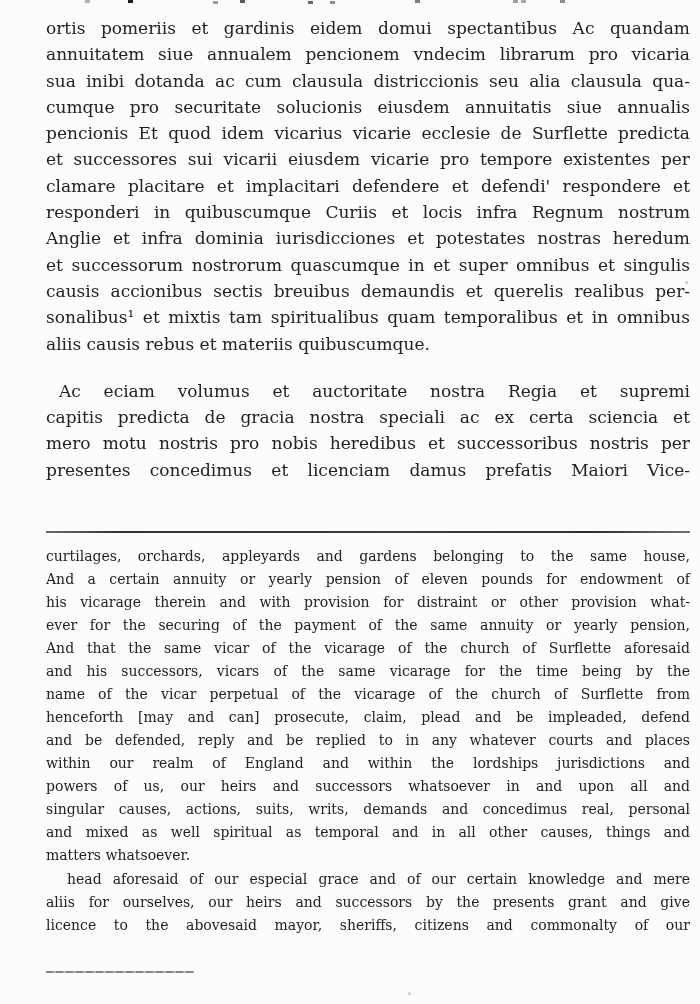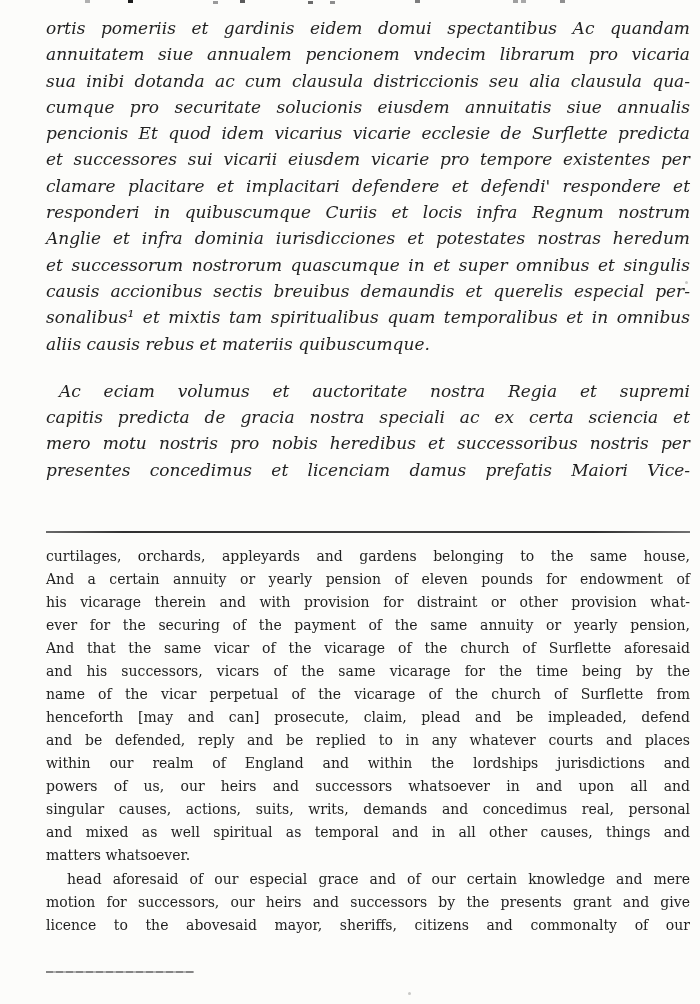--- a/index.html
+++ b/index.html
@@ -13,21 +13,21 @@
     position: relative;
     width: 700px;
     height: 1004px;
     background: var(--paper);
     overflow: hidden;
     color: var(--ink);
     font-family: "DejaVu Serif", "Liberation Serif", serif;
   }
   
   .text-block { position: absolute; left: 46px; width: 644px; }
-  .latin  { top: 15px;  font-size: 17px;  line-height: 26.3px; font-style: italic; }
+  .latin  { top: 15px;  font-size: 17px;  line-height: 26.3px; }
   .english{ top: 545px; font-size: 14px;  line-height: 23px; }
   .para .line {
     text-align: justify;
     text-align-last: justify;
     white-space: normal;
   }
   .para.ragged-last .line:last-child { text-align-last: left; }
   .latin  .para.indent-first .line:first-child { text-indent: 13px; }
   .english.sect .para.indent-first .line:first-child { text-indent: 21px; }
   .latin .para + .para { margin-top: 21px; }
@@ -83,21 +83,21 @@
         <div class="line">ortis pomeriis et gardinis eidem domui spectantibus Ac quandam</div>
         <div class="line">annuitatem siue annualem pencionem vndecim librarum pro vicaria</div>
         <div class="line">sua inibi dotanda ac cum clausula districcionis seu alia clausula qua-</div>
         <div class="line">cumque pro securitate solucionis eiusdem annuitatis siue annualis</div>
         <div class="line">pencionis Et quod idem vicarius vicarie ecclesie de Surflette predicta</div>
         <div class="line">et successores sui vicarii eiusdem vicarie pro tempore existentes per</div>
         <div class="line">clamare placitare et implacitari defendere et defendi' respondere et</div>
         <div class="line">responderi in quibuscumque Curiis et locis infra Regnum nostrum</div>
         <div class="line">Anglie et infra dominia iurisdicciones et potestates nostras heredum</div>
         <div class="line">et successorum nostrorum quascumque in et super omnibus et singulis</div>
-        <div class="line">causis accionibus sectis breuibus demaundis et querelis especial per-</div>
+        <div class="line">causis accionibus sectis breuibus demaundis et querelis realibus per-</div>
         <div class="line">sonalibus¹ et mixtis tam spiritualibus quam temporalibus et in omnibus</div>
         <div class="line">aliis causis rebus et materiis quibuscumque.</div>
       </div>
     <div class="para indent-first">
         <div class="line">Ac eciam volumus et auctoritate nostra Regia et supremi</div>
         <div class="line">capitis predicta de gracia nostra speciali ac ex certa sciencia et</div>
         <div class="line">mero motu nostris pro nobis heredibus et successoribus nostris per</div>
         <div class="line">presentes concedimus et licenciam damus prefatis Maiori Vice-</div>
       </div>
   </div>
@@ -116,21 +116,21 @@
         <div class="line">henceforth [may and can] prosecute, claim, plead and be impleaded, defend</div>
         <div class="line">and be defended, reply and be replied to in any whatever courts and places</div>
         <div class="line">within our realm of England and within the lordships jurisdictions and</div>
         <div class="line">powers of us, our heirs and successors whatsoever in and upon all and</div>
         <div class="line">singular causes, actions, suits, writs, demands and concedimus real, personal</div>
         <div class="line">and mixed as well spiritual as temporal and in all other causes, things and</div>
         <div class="line">matters whatsoever.</div>
       </div>
     <div class="para indent-first">
         <div class="line">head aforesaid of our especial grace and of our certain knowledge and mere</div>
-        <div class="line">motion for successors, our heirs and successors by the presents grant and give</div>
+        <div class="line">aliis for ourselves, our heirs and successors by the presents grant and give</div>
         <div class="line">licence to the abovesaid mayor, sheriffs, citizens and commonalty of our</div>
       </div>
   </div>
 
   <div class="footnote-rule"></div>
 
   <div class="footnote">
     <sup>¹</sup>
     <span class="it">parsonalibus</span><span> in the original.</span>
   </div>

